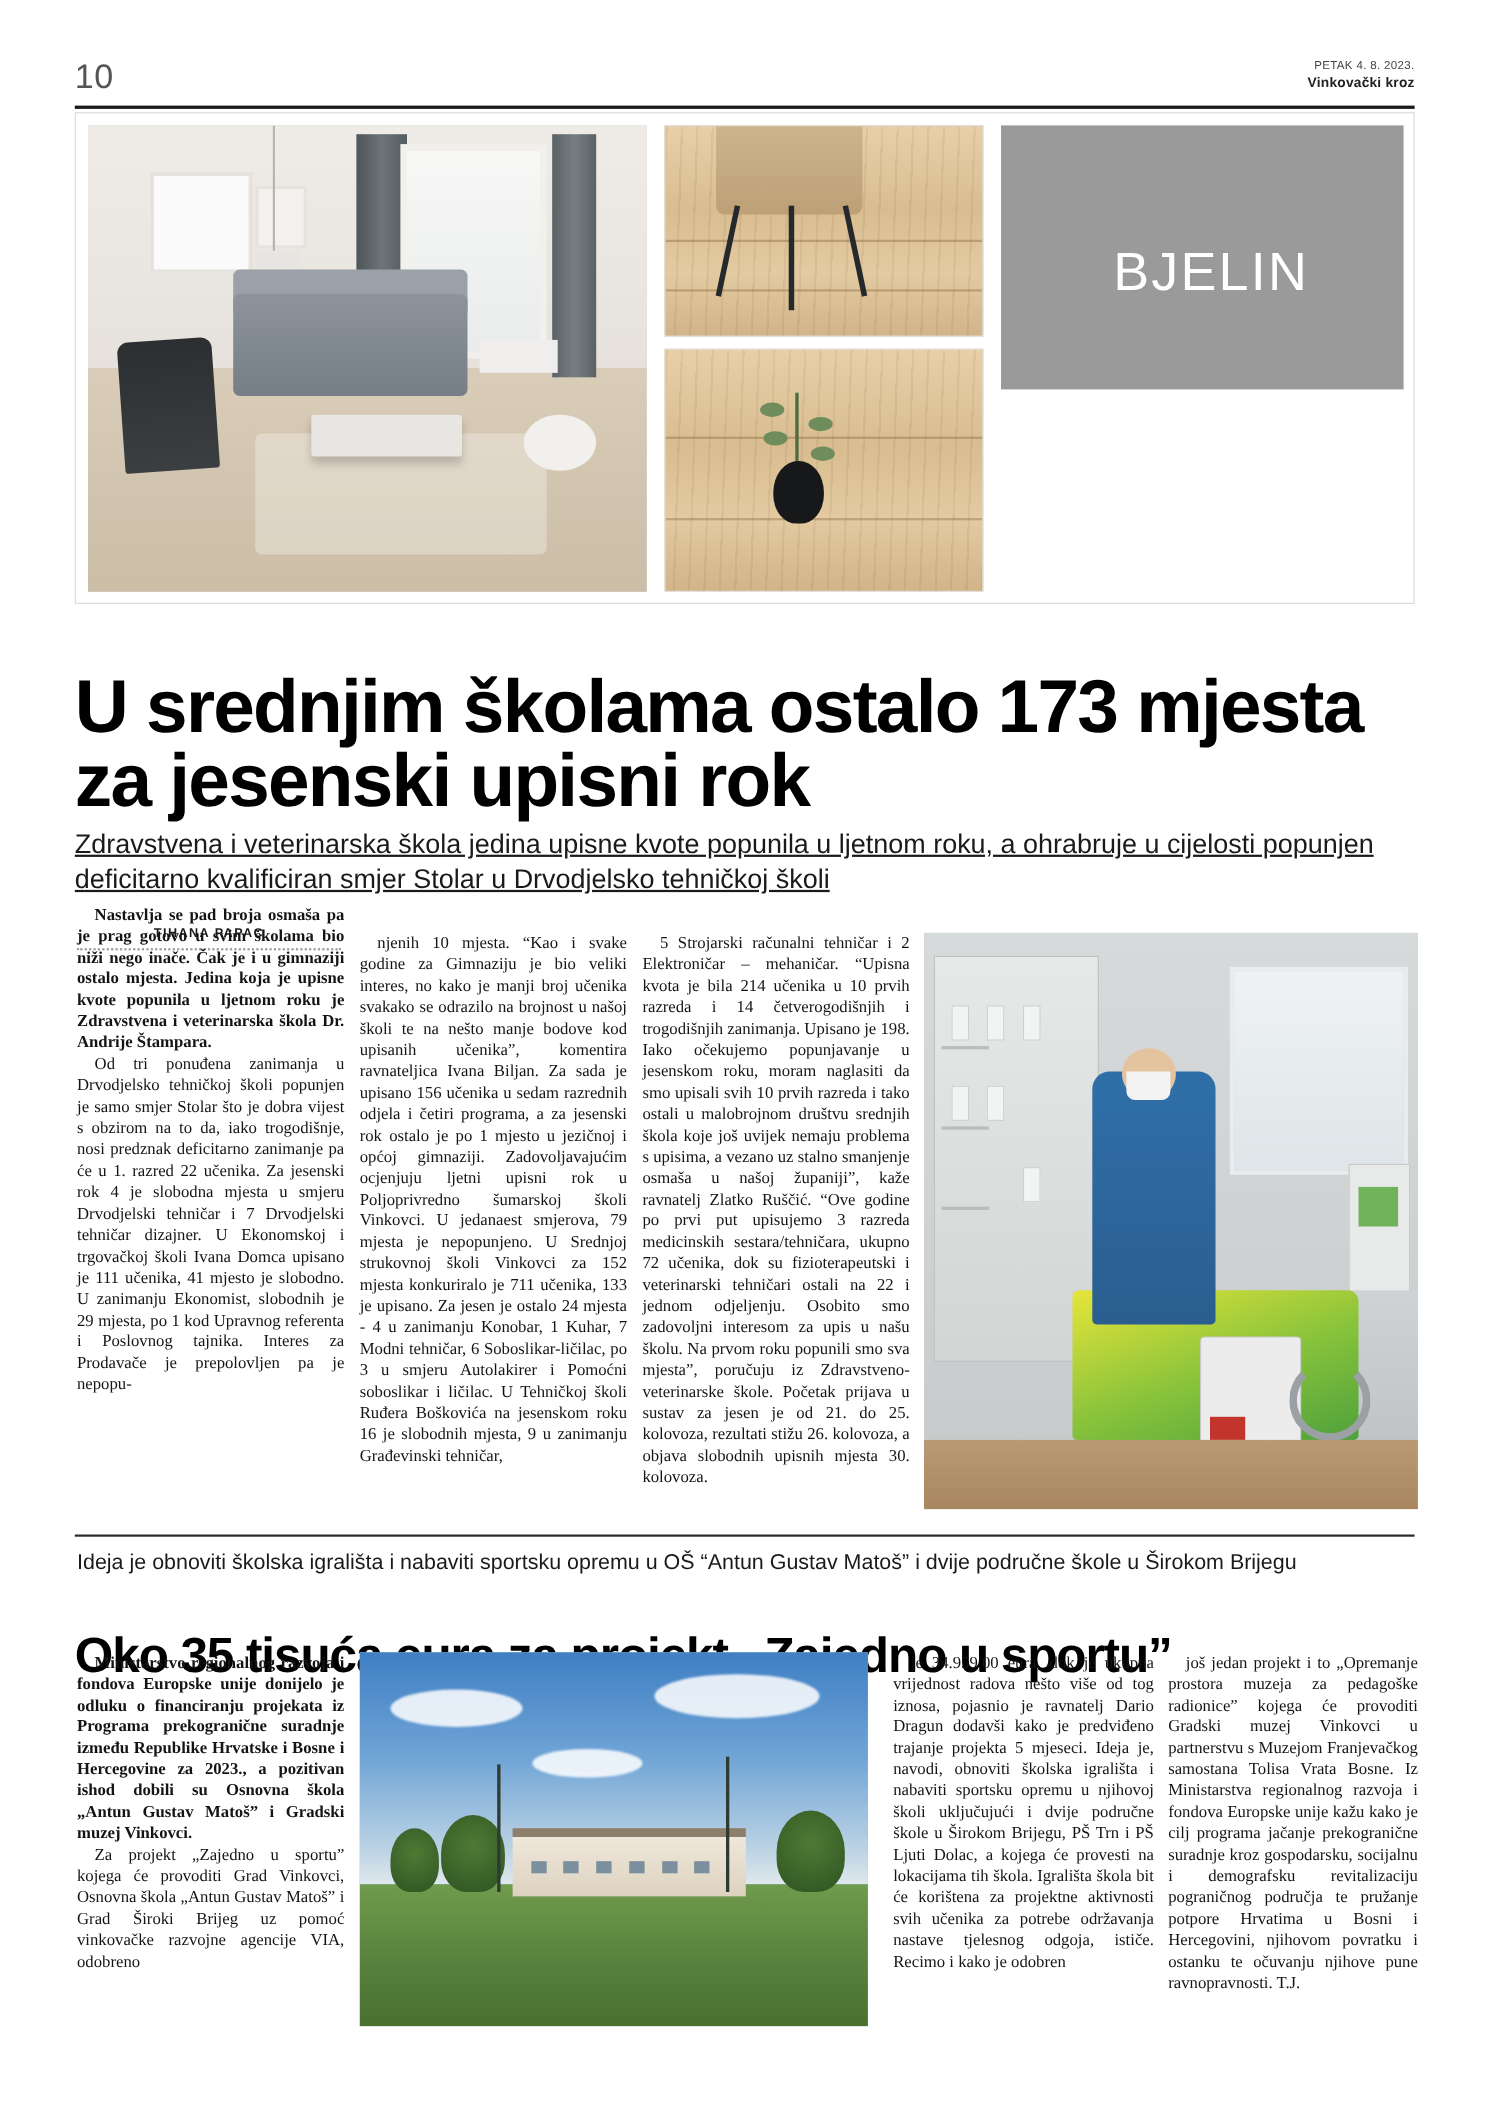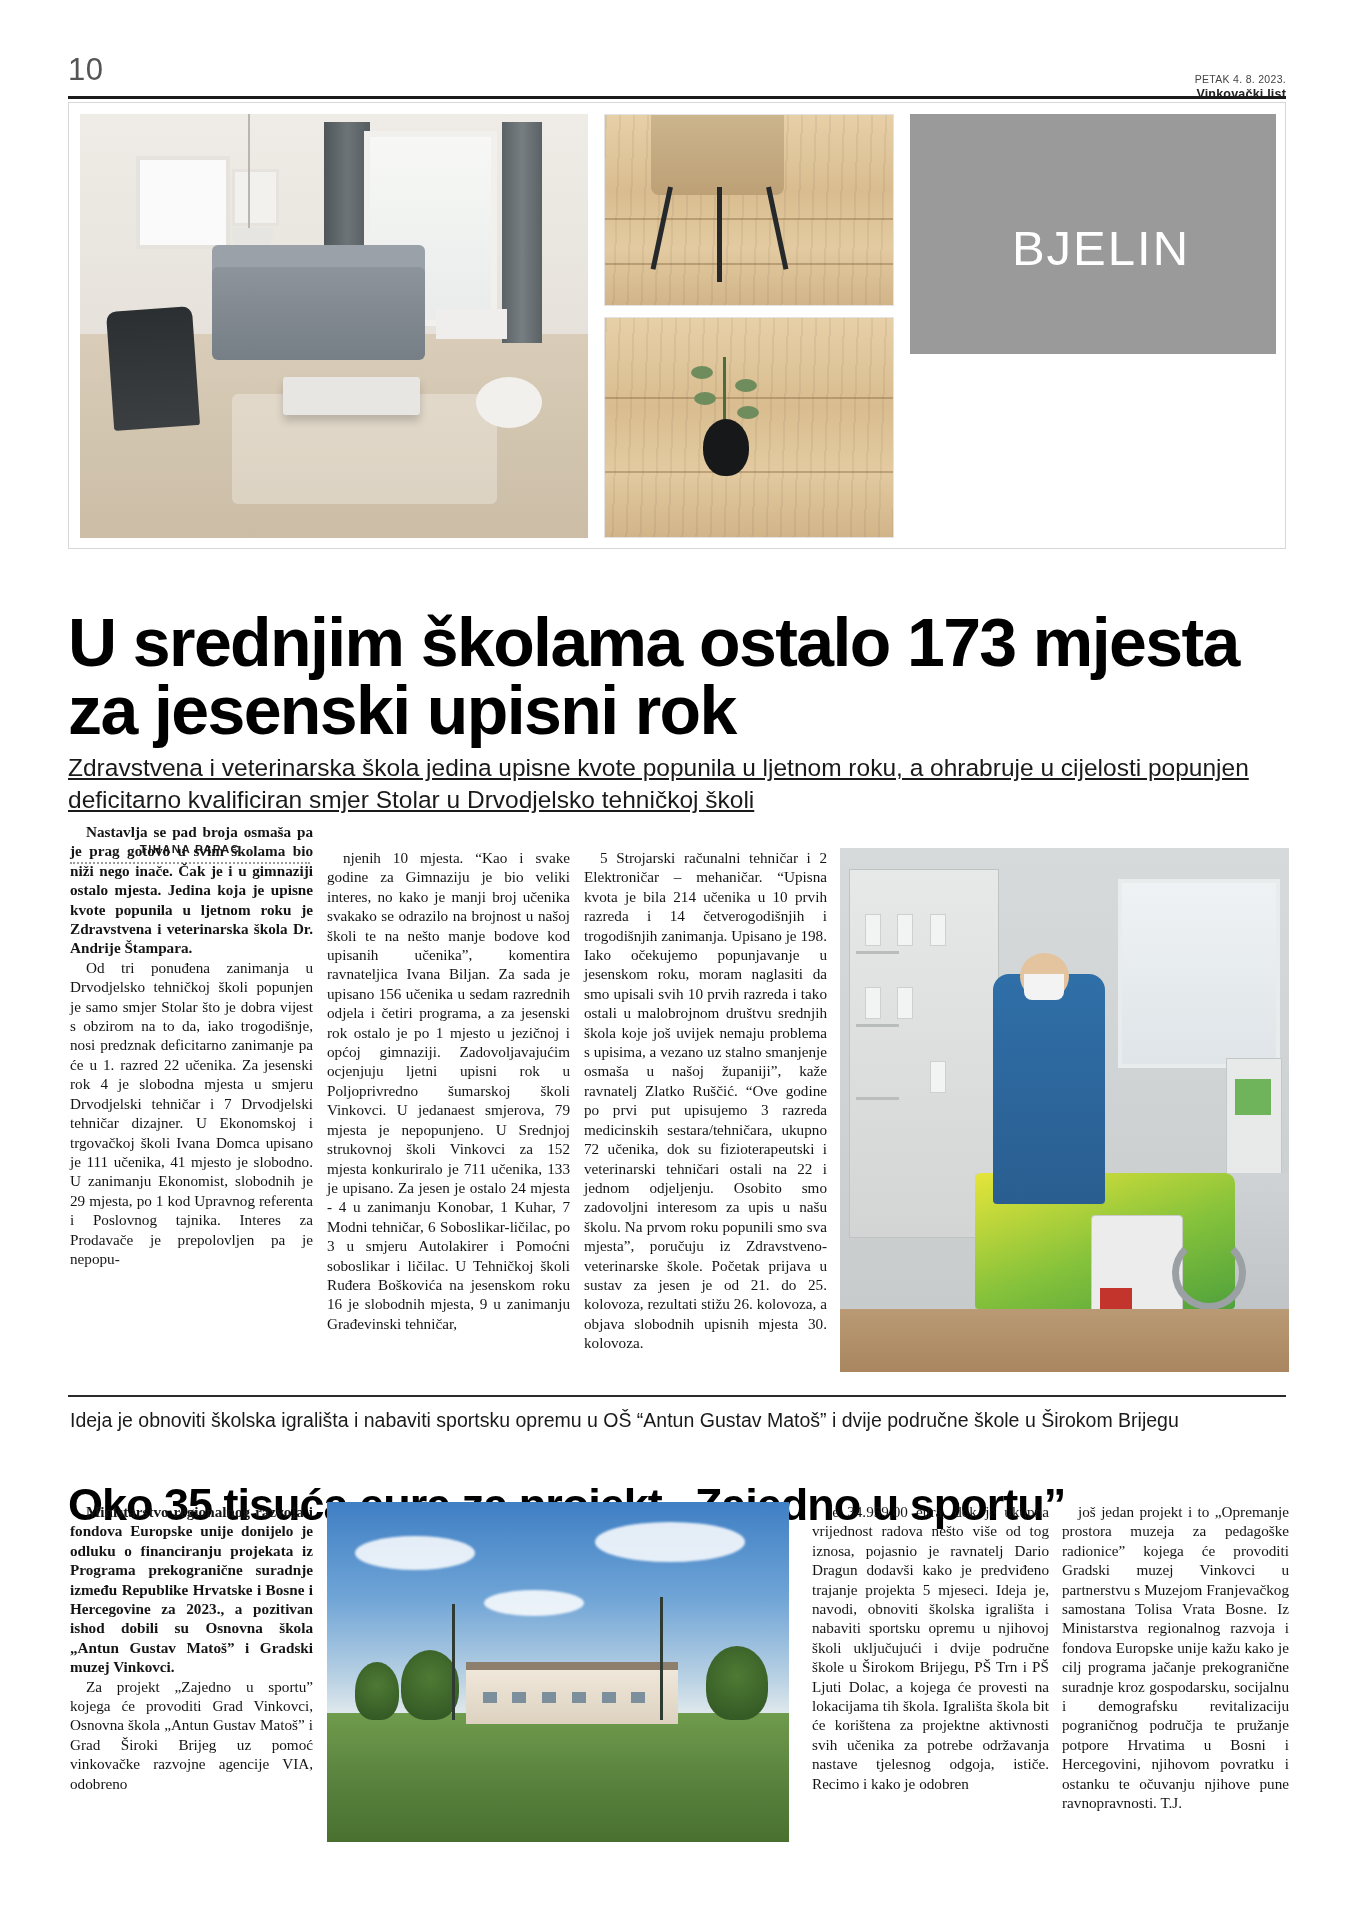--- a/index.html
+++ b/index.html
@@ -39,21 +39,20 @@
     font-size: 31px;
     color: #555;
     letter-spacing: 0.5px;
   }
   .mast-right {
     position: absolute;
     right: 0;
     top: 2px;
     text-align: right;
     font-family: "Liberation Sans", sans-serif;
-    margin-top: 19px;
   }
   .mast-date {
     font-size: 10.5px;
     color: #444;
     letter-spacing: 0.3px;
   }
   .mast-name {
     font-size: 12.5px;
     color: #222;
     font-weight: bold;
@@ -456,21 +455,21 @@
 </style>
 </head>
 <body>
 
 <div class="page">
 
   <div class="masthead">
     <div class="folio">10</div>
     <div class="mast-right">
       <div class="mast-date">PETAK 4. 8. 2023.</div>
-      <div class="mast-name">Vinkovački list</div>
+      <div class="mast-name">Vinkovački kroz</div>
     </div>
   </div>
   <div class="rule-top"></div>
 
   <div class="advert">
     <div class="ad-photo-main">
       <div class="lr">
         <div class="lr-wall"></div>
         <div class="lr-curtain"></div>
         <div class="lr-window"></div>

